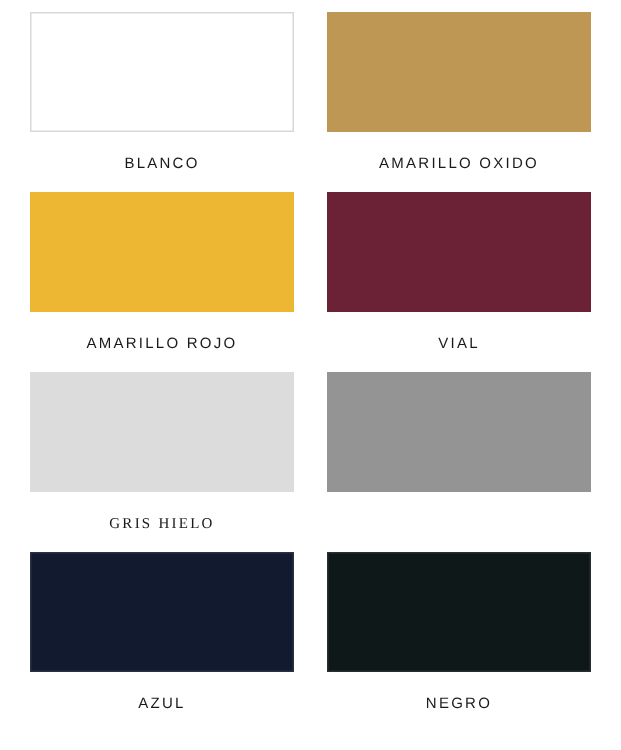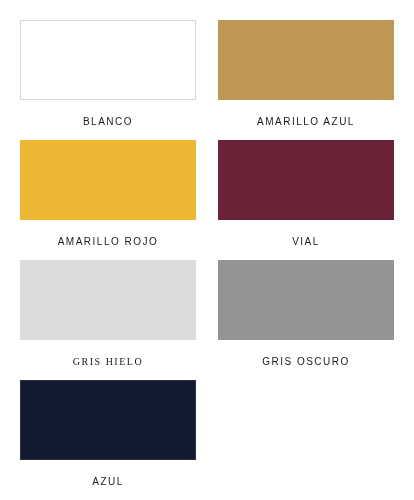--- a/index.html
+++ b/index.html
@@ -12,21 +12,21 @@
     height: 500px;
     background: #ffffff;
     font-family: "Liberation Sans", sans-serif;
     overflow: hidden;
   }
 
   .palette {
     box-sizing: border-box;
     width: 414px;
     height: 492px;
-    padding: 20px 19px 0 20px;
+    padding: 8px 19px 0 20px;
     display: grid;
     grid-template-columns: 176px 176px;
     grid-template-rows: repeat(4, 120px);
     column-gap: 22px;
     row-gap: 0px;
     background: #ffffff;
   }
 
   .swatch-cell {
     display: flex;
@@ -65,42 +65,45 @@
 
 <div class="palette">
 
   <div class="swatch-cell">
     <div class="swatch-chip bordered" style="background-color: rgb(255, 255, 255); border: 1px solid rgb(216, 216, 216);"></div>
     <div class="swatch-label" style="color: rgb(26, 26, 26);">BLANCO</div>
   </div>
 
   <div class="swatch-cell">
     <div class="swatch-chip" style="background-color: rgb(190, 151, 85);"></div>
-    <div class="swatch-label" style="color: rgb(26, 26, 26);">AMARILLO AZUL</div>
+    <div class="swatch-label" style="color: rgb(26, 26, 26);">AMARILLO OXIDO</div>
   </div>
 
   <div class="swatch-cell">
     <div class="swatch-chip" style="background-color: rgb(237, 183, 52);"></div>
     <div class="swatch-label" style="color: rgb(26, 26, 26);">AMARILLO ROJO</div>
   </div>
 
   <div class="swatch-cell">
     <div class="swatch-chip" style="background-color: rgb(107, 34, 54);"></div>
     <div class="swatch-label" style="color: rgb(26, 26, 26);">VIAL</div>
   </div>
 
   <div class="swatch-cell">
     <div class="swatch-chip" style="background-color: rgb(220, 220, 220);"></div>
     <div class="swatch-label" style="color: rgb(26, 26, 26); font-family: Liberation Serif, serif;">GRIS HIELO</div>
   </div>
 
   <div class="swatch-cell">
     <div class="swatch-chip" style="background-color: rgb(148, 148, 148);"></div>
-    <div class="swatch-label" style="color: rgb(26, 26, 26);">GRIS OSCURO</div>
   </div>
 
   <div class="swatch-cell">
     <div class="swatch-chip hairline" style="background-color: rgb(17, 26, 46);"></div>
     <div class="swatch-label" style="color: rgb(26, 26, 26); text-align: right;">AZUL</div>
   </div>
 
+  <div class="swatch-cell">
+    <div class="swatch-chip hairline" style="background-color: rgb(15, 24, 25);"></div>
+    <div class="swatch-label" style="color: rgb(26, 26, 26);">NEGRO</div>
+  </div>
 
 </div>
 
 </body></html>

